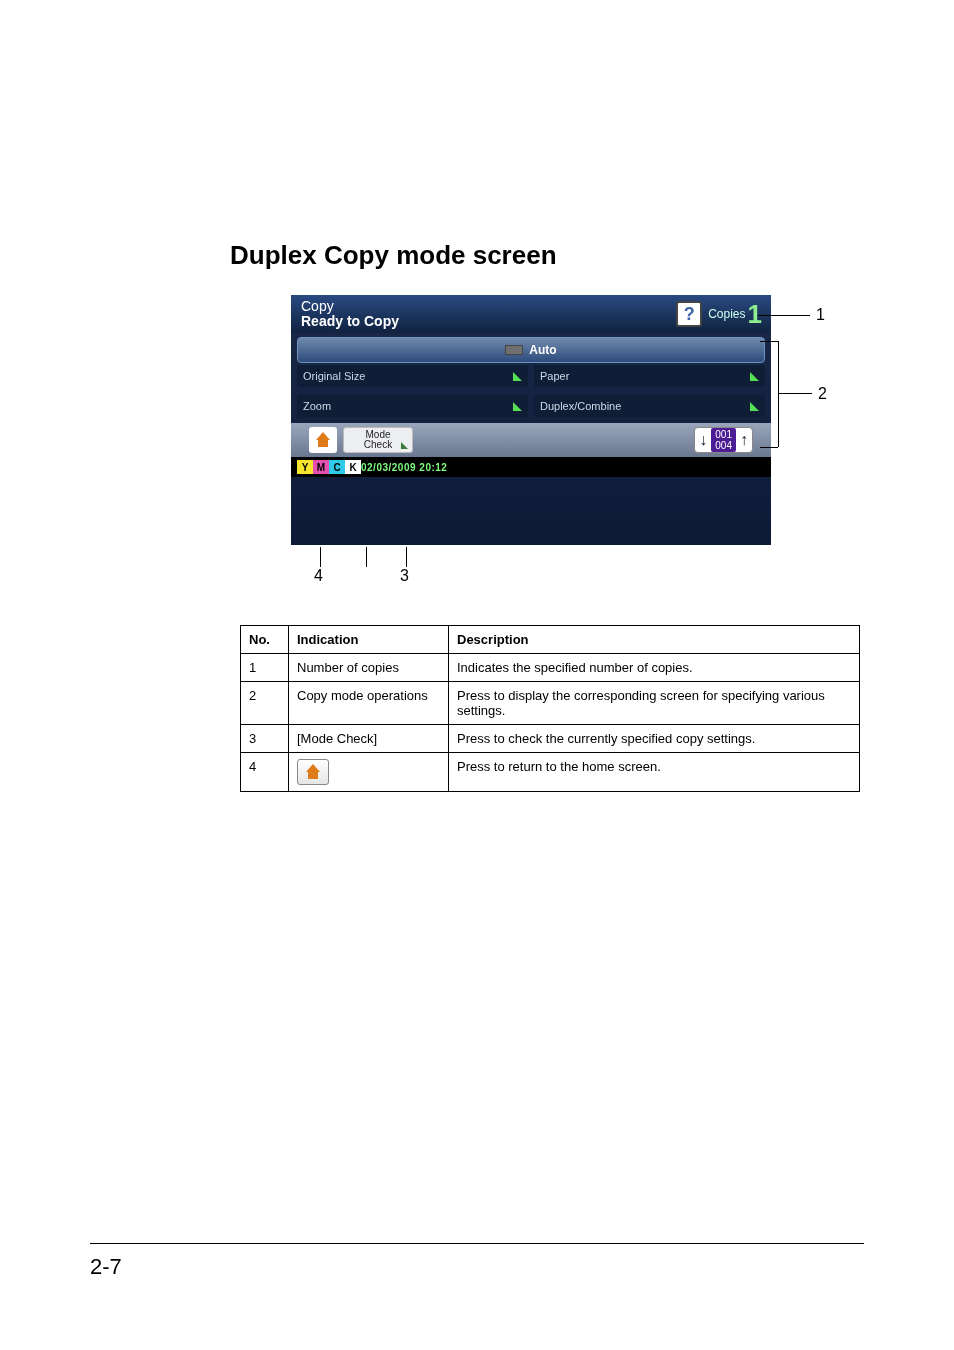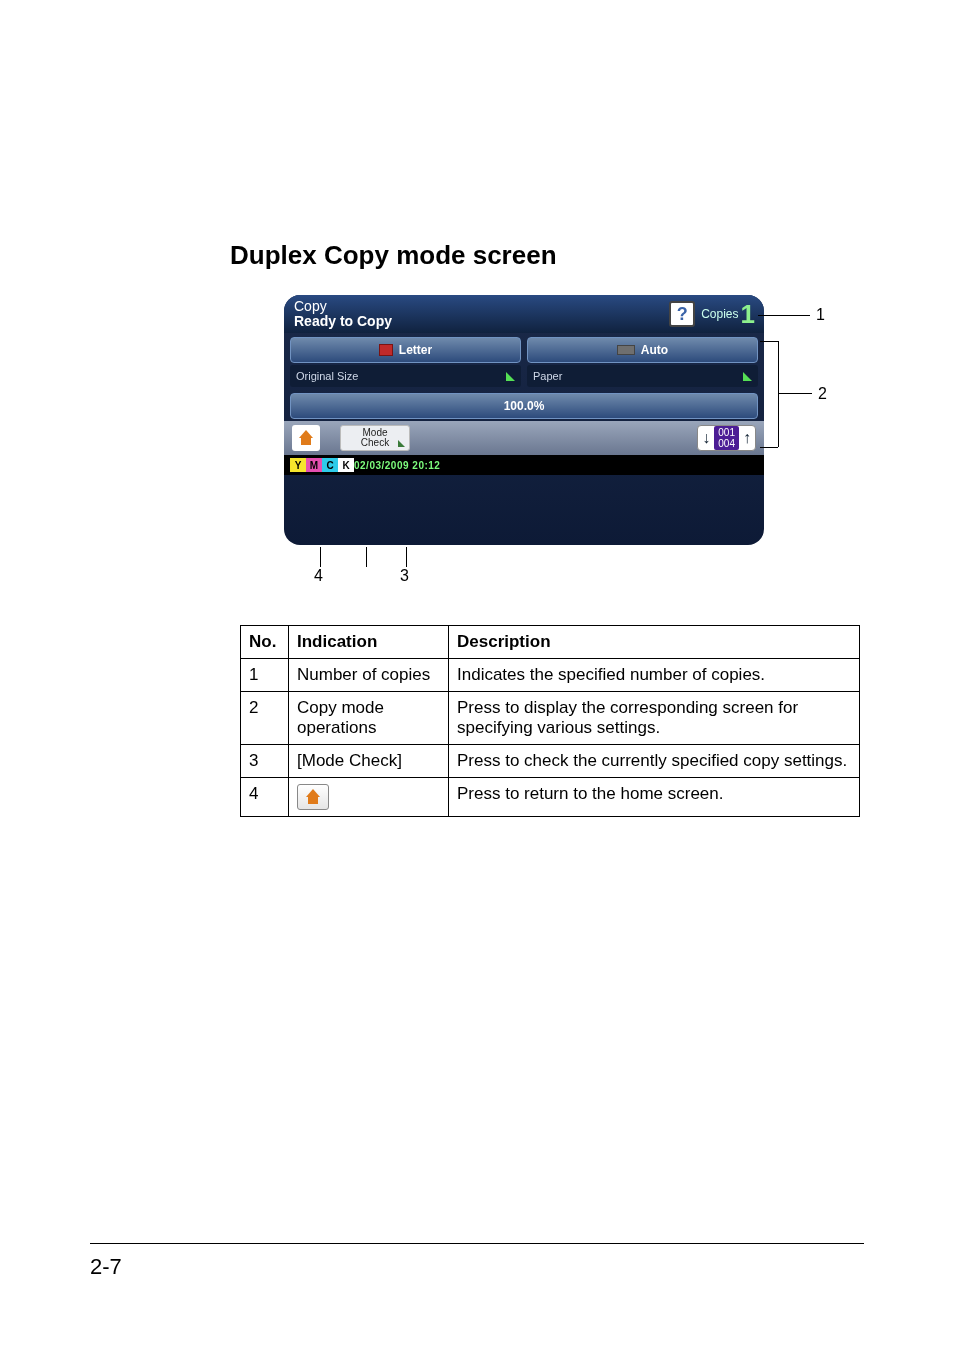--- a/index.html
+++ b/index.html
@@ -24,25 +24,25 @@
 
   
   .shot-area {
     position: relative;
     margin-left: 190px;
     width: 580px;
     height: 310px;
   }
   .device {
     position: absolute;
-    left: 4px; top: 0;
+    left: 11px; top: 0;
     width: 480px;
     height: 250px;
     background: linear-gradient(#1b2a4a, #0d1a36);
-    border-radius: 16px;
+    border-radius: 0;
     overflow: hidden;
   }
   .hdr {
     display: flex;
     align-items: center;
     height: 38px;
     padding: 0 8px 0 10px;
     background: linear-gradient(#294a82, #10223f);
     color: #fff;
   }
@@ -88,22 +88,22 @@
   }
   .tri {
     width: 0; height: 0;
     border-left: 9px solid #55e055;
     border-top: 9px solid transparent;
     transform: rotate(0deg);
   }
   .row-lower {
     display: flex; align-items: center;
     height: 34px;
-    padding: 0 8px;
-    gap: 20px;
+    padding: 0 18px;
+    gap: 6px;
     background: linear-gradient(#9aa6bb, #6a7790);
   }
   .home-ic {
     width: 28px; height: 26px;
     background: #fff; border-radius: 3px;
     display: flex; align-items: center; justify-content: center;
   }
   .home-draw { width: 18px; height: 16px; position: relative; }
   .home-draw::before {
     content: ""; position: absolute; top: 0; left: 2px;
@@ -157,21 +157,21 @@
 
   
   .tick { position: absolute; width: 1px; height: 20px; background: #000; }
   .tick-lbl { position: absolute; font-size: 16px; }
 
   
   table.desc {
     margin: 20px 0 0 150px;
     border-collapse: collapse;
     width: 620px;
-    font-size: 17px;
+    font-size: 13px;
   }
   table.desc th, table.desc td {
     border: 1px solid #000;
     padding: 6px 8px;
     vertical-align: top;
     text-align: left;
   }
   table.desc th { font-weight: bold; background: #fff; }
   .cell-home {
     width: 32px; height: 26px; border: 1px solid #888; border-radius: 3px;
@@ -209,43 +209,46 @@
         <div class="help-badge">?</div>
         <div>
           <div class="copies-lbl">Copies</div>
         </div>
         <div class="copies-num">1</div>
       </div>
 
       <div class="panel-rows">
         <div class="row2">
           <div class="topbtn">
-            <span style="width:14px;height:12px;background:#c02a2a;border:1px solid #7a1313"></span>
-            <span>Letter</span>
-          </div>
-          <div class="topbtn">
             <span style="width:18px;height:10px;background:#6f6f6f;border:1px solid #444"></span>
             <span>Auto</span>
           </div>
         </div>
         <div class="row2">
           <div class="pill">
             <span>Original Size</span>
               <span class="tri"></span>
           </div>
           <div class="pill">
             <span>Paper</span>
               <span class="tri"></span>
           </div>
         </div>
 
         <div class="row2">
-          <div class="topbtn">
-              <span>100.0%</span>
-            </div>
+        </div>
+        <div class="row2">
+          <div class="pill">
+            <span>Zoom</span>
+              <span class="tri"></span>
+          </div>
+          <div class="pill">
+            <span>Duplex/Combine</span>
+              <span class="tri"></span>
+          </div>
         </div>
       </div>
 
       <div class="row-lower">
         <div class="home-ic">
           <div class="home-draw"></div>
         </div>
         <div class="mode-chk">
           <span>Mode</span>
           <span>Check</span>

